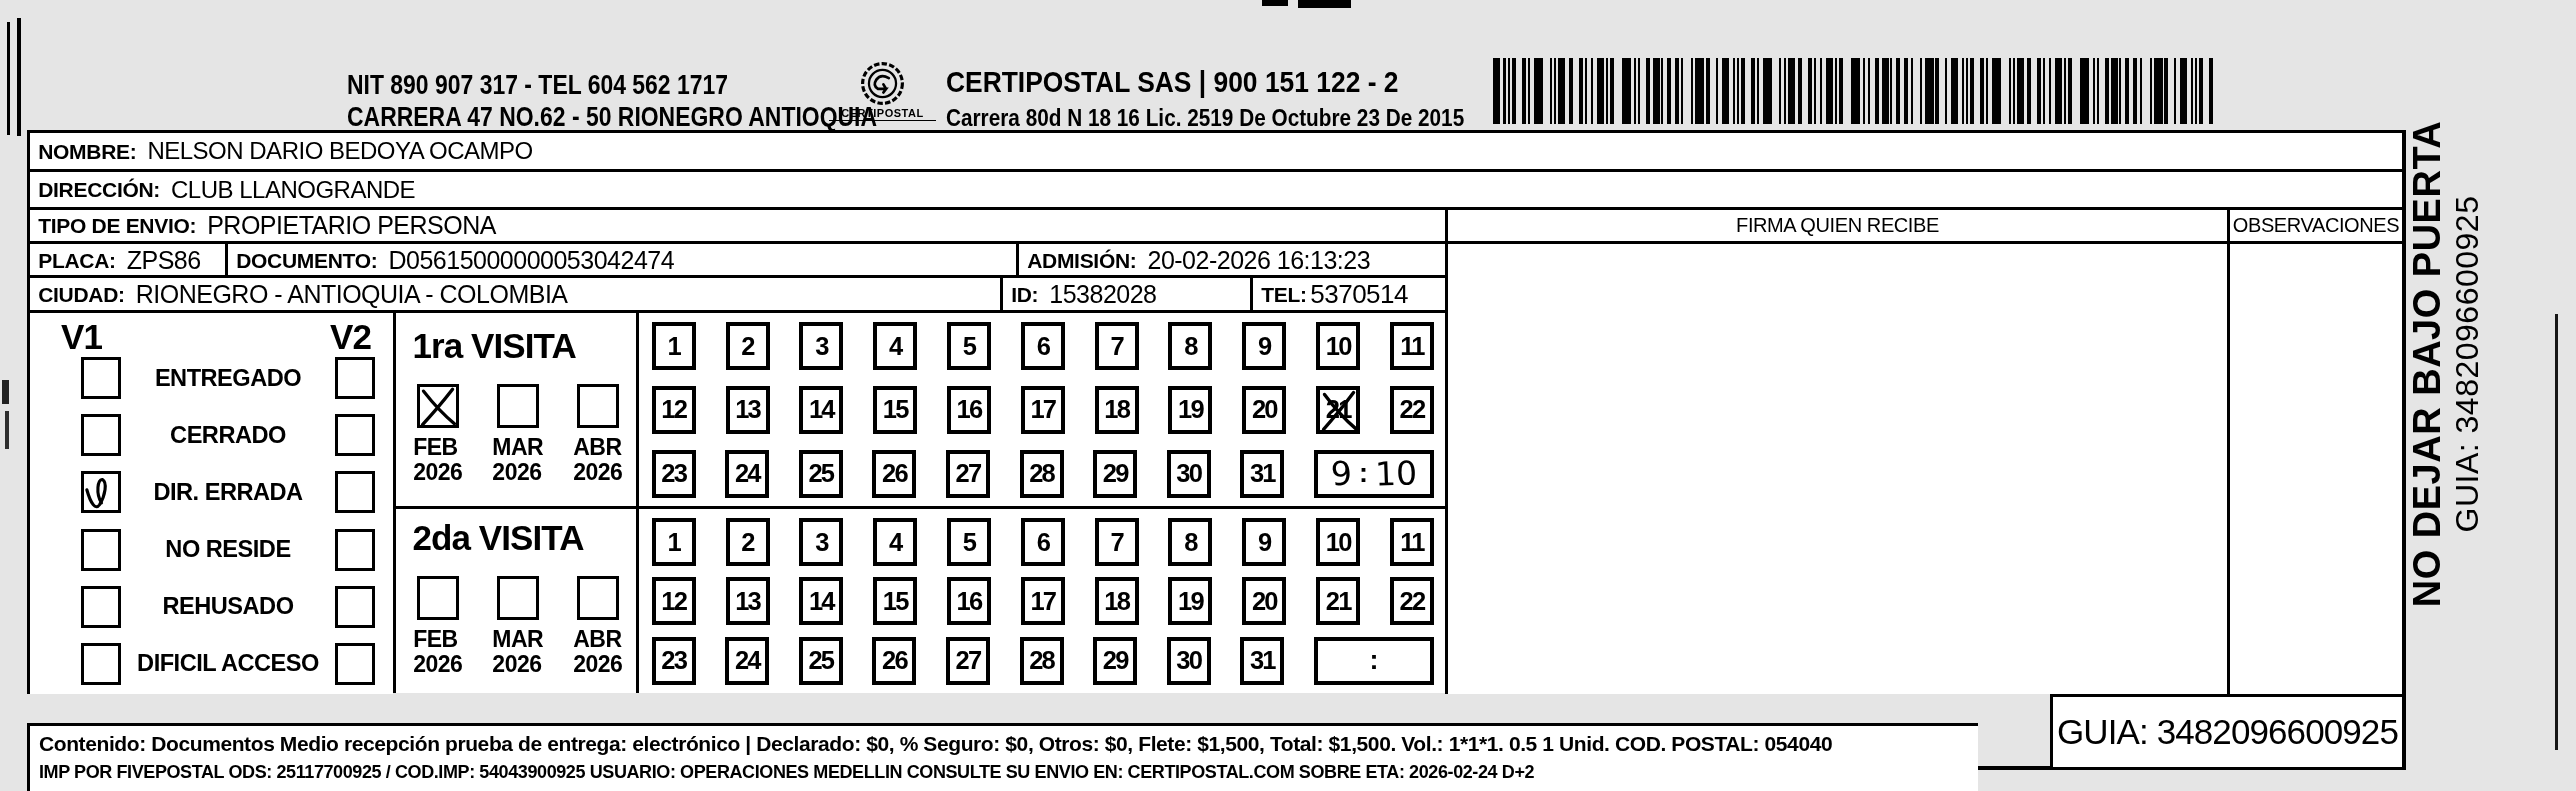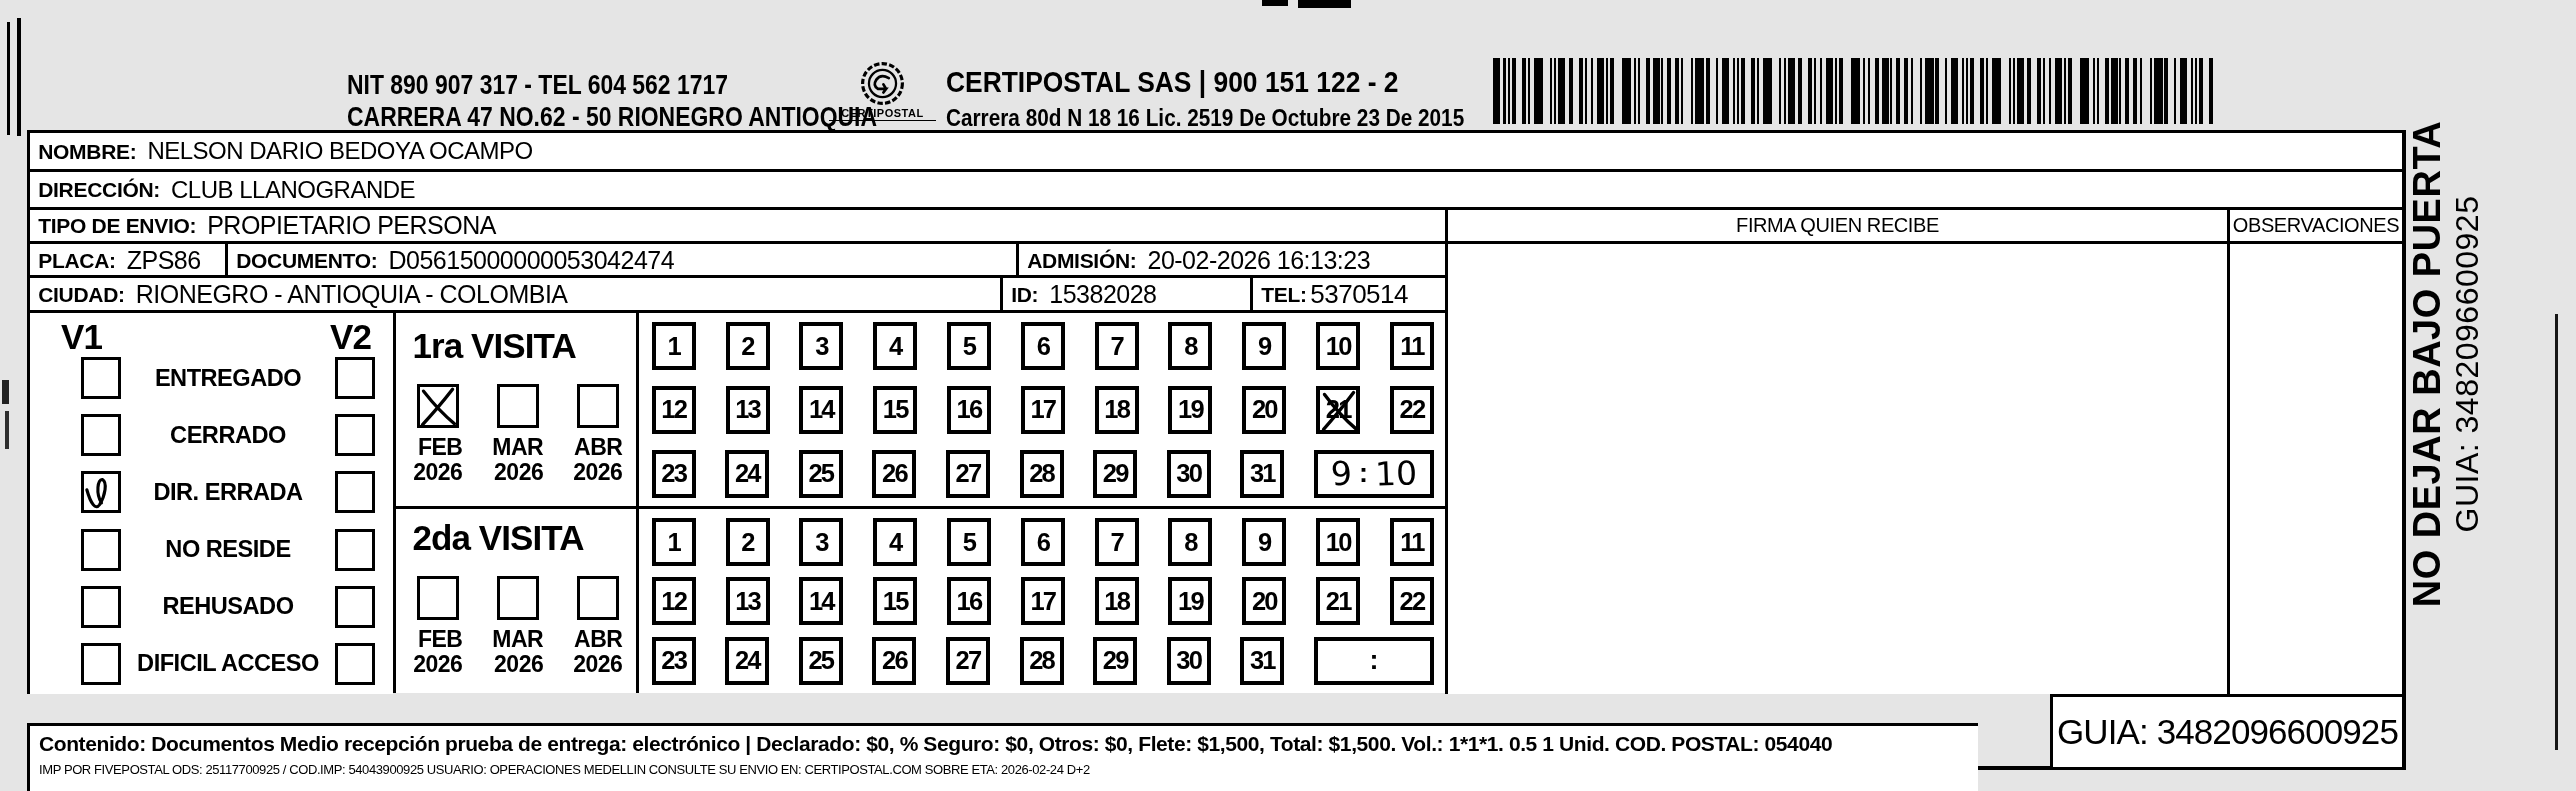--- a/index.html
+++ b/index.html
@@ -37,40 +37,40 @@
                justify-content:space-between;padding:0 18px 0 27px;}
   .status-row{display:flex;align-items:center;padding-left:24px;}
   .status-label{flex:1;text-align:center;font-weight:bold;font-size:23.6px;letter-spacing:-0.5px;}
   .cb{width:40px;height:42px;border:3.6px solid #000;box-sizing:border-box;position:relative;background:#fff;flex:0 0 auto;}
 
   
   .visit-title{position:absolute;left:16.4px;font-size:35px;font-weight:bold;letter-spacing:-0.9px;white-space:nowrap;}
   .months-cols{position:absolute;left:1.8px;display:flex;}
   .month-col{width:80px;display:flex;flex-direction:column;align-items:center;}
   .month-cb{width:42px;height:44px;border:3.6px solid #000;box-sizing:border-box;position:relative;background:#fff;}
-  .month-label{margin-top:7.3px;text-align:right;font-weight:bold;font-size:23px;line-height:24.6px;letter-spacing:-0.5px;}
+  .month-label{margin-top:7.3px;text-align:left;font-weight:bold;font-size:23px;line-height:24.6px;letter-spacing:-0.5px;}
 
   
   .days-grid{position:absolute;left:0;right:0;top:0;bottom:0;padding:9px 11px 8.2px 12.7px;display:flex;
              flex-direction:column;justify-content:space-between;}
   .day-row{display:flex;justify-content:space-between;align-items:center;}
   .day-box{width:44px;height:48px;border:4.5px solid #000;box-sizing:border-box;display:flex;align-items:center;
            justify-content:center;font-weight:bold;font-size:25.5px;letter-spacing:-1.8px;position:relative;background:#fff;}
   .time-box{width:120px;height:48px;border:4.5px solid #000;box-sizing:border-box;display:flex;align-items:center;
             justify-content:center;gap:7.3px;position:relative;background:#fff;}
   .time-colon{font-weight:bold;font-size:27px;}
   .hand{font-family:"DejaVu Sans",sans-serif;font-size:33px;transform:rotate(-5deg);}
   .hand.mm{transform:rotate(-2deg);}
 
   .mark{position:absolute;left:-3.6px;top:-3.6px;width:calc(100% + 9px);height:calc(100% + 9px);pointer-events:none;}
 
   
   .foot-text{padding:5.5px 0 0 9px;white-space:nowrap;overflow:hidden;}
   .foot-l1{font-weight:bold;font-size:21px;letter-spacing:-0.4px;}
-  .foot-l2{font-weight:normal;font-size:13px;letter-spacing:-0.4px;margin-top:6.4px;}
+  .foot-l2{font-weight:bold;font-size:18px;letter-spacing:-0.4px;margin-top:6.4px;}
   .guia-cell{display:flex;align-items:center;justify-content:center;font-size:35px;letter-spacing:-0.9px;white-space:nowrap;}
 
   
   .side-rot{position:absolute;left:2164px;top:316px;width:564px;height:96px;transform:rotate(-90deg);
             display:flex;flex-direction:column;align-items:center;justify-content:center;white-space:nowrap;}
   .side-l1{font-weight:bold;font-size:38px;letter-spacing:0.5px;}
   .side-l2{font-size:32px;letter-spacing:0.5px;}
 </style>
 </head>
 <body>

